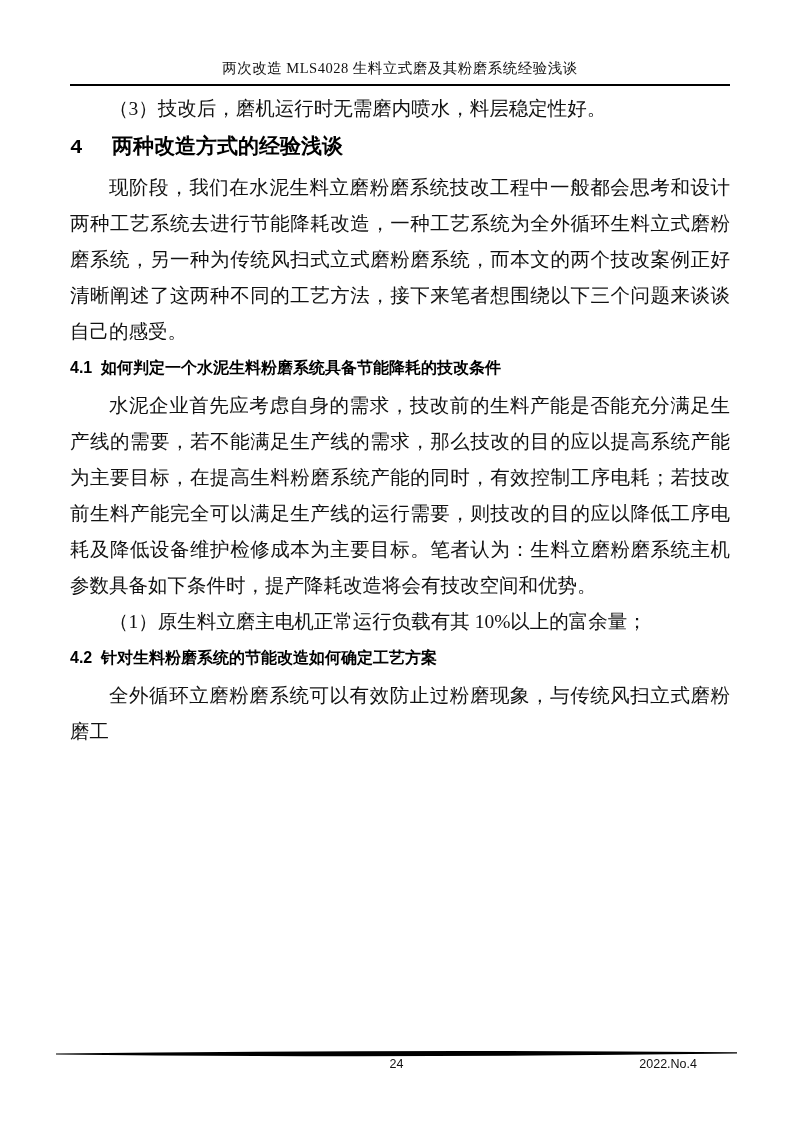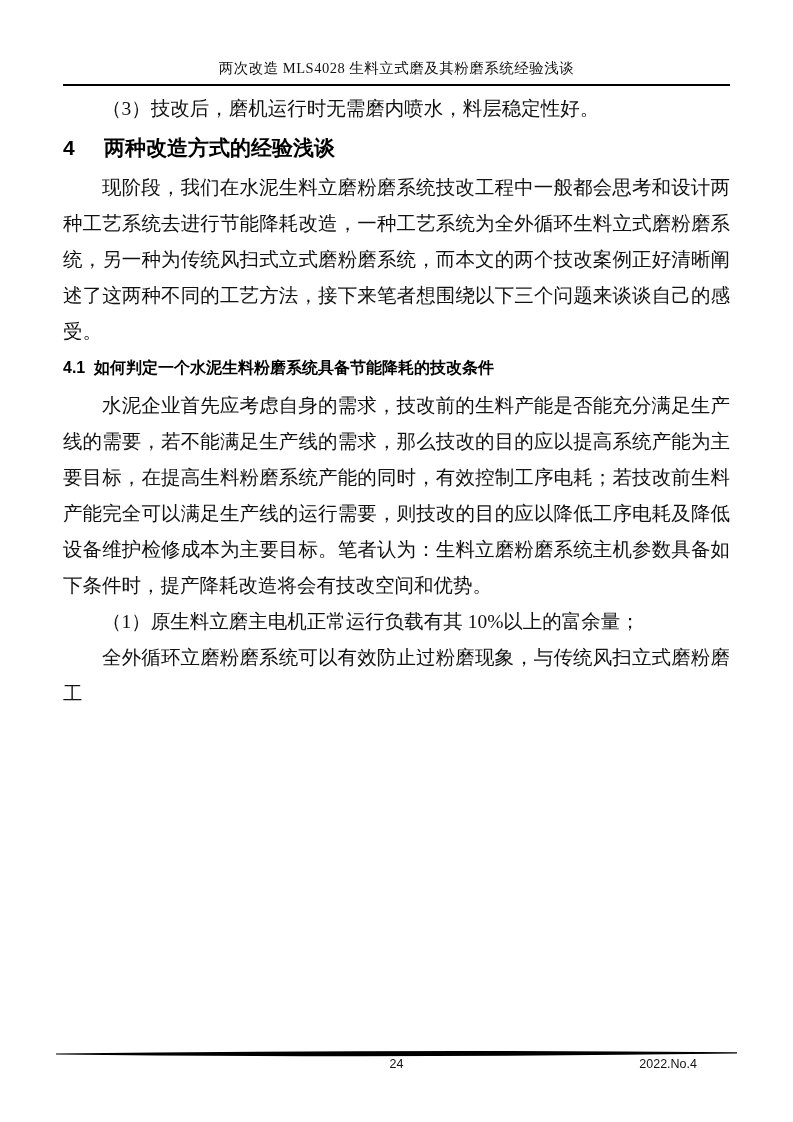--- a/index.html
+++ b/index.html
@@ -9,20 +9,21 @@
   }
   .page {
     position: relative;
     width: 793px;
     height: 1122px;
     background: #ffffff;
     color: #000000;
     font-family: "Liberation Serif", serif;
     overflow: hidden;
     box-sizing: border-box;
+    padding-left: 7px;
   }
   
   .running-head {
     margin: 0 63px;
     padding-top: 57px;
     padding-bottom: 5px;
     border-bottom: 2px solid #000000;
   }
   .head-title {
     text-align: center;
@@ -40,21 +41,21 @@
     font-size: 19.5px;
     line-height: 36px;
     text-align: justify;
     text-align-last: left;
     color: #111111;
   }
   .indent { text-indent: 2em; }
   .lead   { margin-top: 5px; text-indent: 2em; }
   .h-major {
     margin: 5px 0 7px 0;
-    font-family: Liberation Sans, sans-serif;
+    font-family: Liberation Mono, monospace;
     font-weight: bold;
     font-size: 21px;
     line-height: 31px;
     color: #000000;
   }
   .h-major .h-num { margin-right: 1.4em; }
   .h-sub {
     margin: 3px 0 6px 0;
     font-family: "Liberation Sans", sans-serif;
     font-weight: bold;
@@ -113,20 +114,23 @@
 
     <h2 class="h-sub">
       <span class="h-num">4.1</span><span>如何判定一个水泥生料粉磨系统具备节能降耗的技改条件</span>
     </h2>
 
     <p class="para indent">水泥企业首先应考虑自身的需求，技改前的生料产能是否能充分满足生产线的需要，若不能满足生产线的需求，那么技改的目的应以提高系统产能为主要目标，在提高生料粉磨系统产能的同时，有效控制工序电耗；若技改前生料产能完全可以满足生产线的运行需要，则技改的目的应以降低工序电耗及降低设备维护检修成本为主要目标。笔者认为：生料立磨粉磨系统主机参数具备如下条件时，提产降耗改造将会有技改空间和优势。</p>
 
     <p class="para indent">（1）原生料立磨主电机正常运行负载有其 10%以上的富余量；</p>
 
 
+    <h2 class="h-sub">
+      <span class="h-num">4.2</span><span>针对生料粉磨系统的节能改造如何确定工艺方案</span>
+    </h2>
 
 
 
     <p class="para indent">全外循环立磨粉磨系统可以有效防止过粉磨现象，与传统风扫立式磨粉磨工</p>
 
   </main>
 
   <footer>
     <div class="footer-rule-wrap">
       <svg width="681" height="9" viewBox="0 0 681 9" preserveAspectRatio="none" aria-hidden="true">

